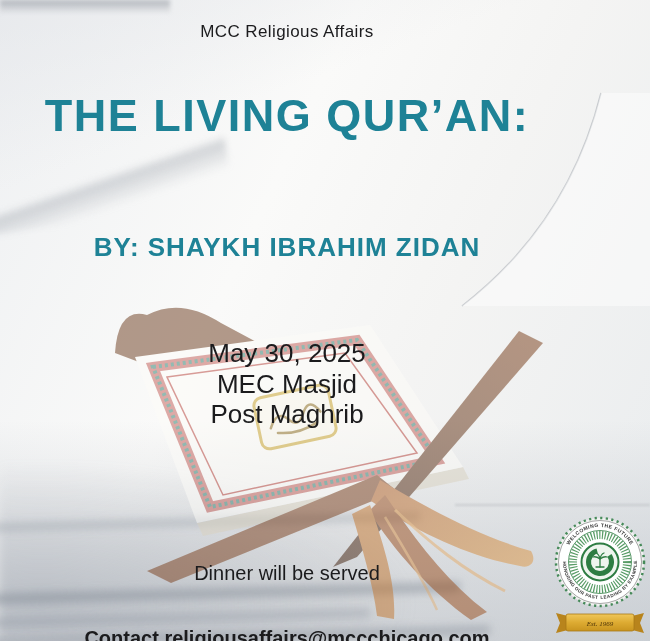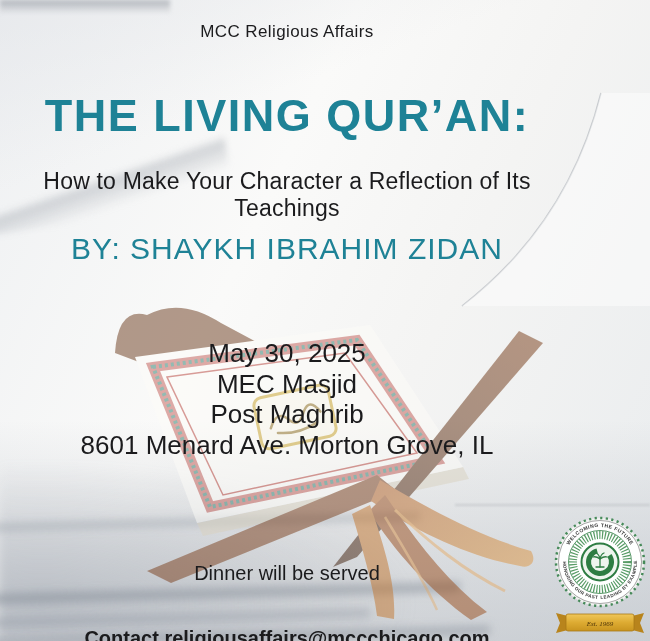--- a/index.html
+++ b/index.html
@@ -48,21 +48,21 @@
 
   
   .rehal-svg { position:absolute; left:85px; top:295px; z-index:2; opacity:.5; }
 
   
   .txt { position:absolute; left:0; width:574px; text-align:center; color:#1b1b1d; z-index:5; }
   .org      { top:22px;  font-size:17px; font-weight:500; letter-spacing:.4px; }
   .title    { top:90px;  font-size:45px; font-weight:900; letter-spacing:1.5px;
               color:#1e8296; z-index:5;text-align:center; }
   .subtitle { top:168px; font-size:23px; font-weight:500; letter-spacing:.2px; }
-  .speaker  { top:232px; font-size:30px; font-weight:400; letter-spacing:1px; color:#1e8296; }
+  .speaker  { top:232px; font-size:26px; font-weight:700; letter-spacing:1px; color:#1e8296; }
   .details  { top:338px; font-size:26px; font-weight:500; line-height:30.5px; }
   .dinner   { top:562px; font-size:20px; font-weight:500; }
   .contact  { top:627px; font-size:20px; font-weight:700; }
 
   
   .logo { position:absolute; left:550px; top:512px; width:100px; height:126px; z-index:6; }
 </style>
 </head>
 <body>
 
@@ -117,28 +117,26 @@
       <path d="M 295,185 C 340,212 396,242 446,256 C 452,266 446,274 435,271 C 384,262 330,236 286,206 Z" fill="url(#woodLight)"></path>
       <path d="M 300,200 C 332,247 362,287 402,317 L 386,325 C 345,296 309,256 284,216 Z" fill="#9a4e1c"></path>
       <path d="M 285,210 C 301,256 311,291 309,324 L 292,321 C 288,289 277,253 267,219 Z" fill="#c4762e"></path>
       <path d="M 310,215 C 345,248 378,275 420,296" fill="none" stroke="#e8a14e" stroke-width="3" opacity="0.8"></path>
       <path d="M 300,222 C 322,258 340,288 352,315" fill="none" stroke="#e8a14e" stroke-width="2.5" opacity="0.7"></path>
     </g>
   </svg>
 
   <div class="txt org">MCC Religious Affairs</div>
   <h1 class="txt title">THE LIVING QUR’AN:</h1>
-  <div class="txt subtitle">How to Make Your Character a Reflection of Its Teachings</div>
   <div class="txt speaker">BY: SHAYKH IBRAHIM ZIDAN</div>
 
   <div class="txt details">
     <div>May 30, 2025</div>
     <div>MEC Masjid</div>
     <div>Post Maghrib</div>
-    <div>8601 Menard Ave. Morton Grove, IL</div>
   </div>
 
   <div class="txt dinner">Dinner will be served</div>
   <div class="txt contact">Contact religiousaffairs@mccchicago.com</div>
 
   <div class="logo">
     <svg width="100" height="126" viewBox="0 0 100 126">
       <defs>
         <path id="arcTop" d="M 15,50 A 35,35 0 0 1 85,50"></path>
         <path id="arcBot" d="M 13,50 A 37,37 0 0 0 87,50"></path>

